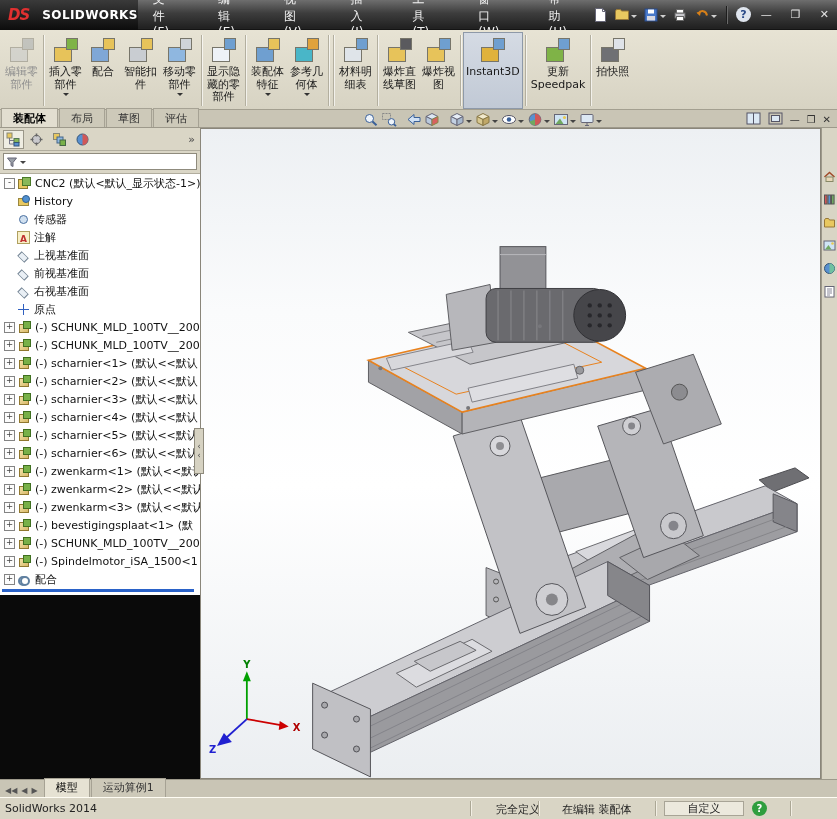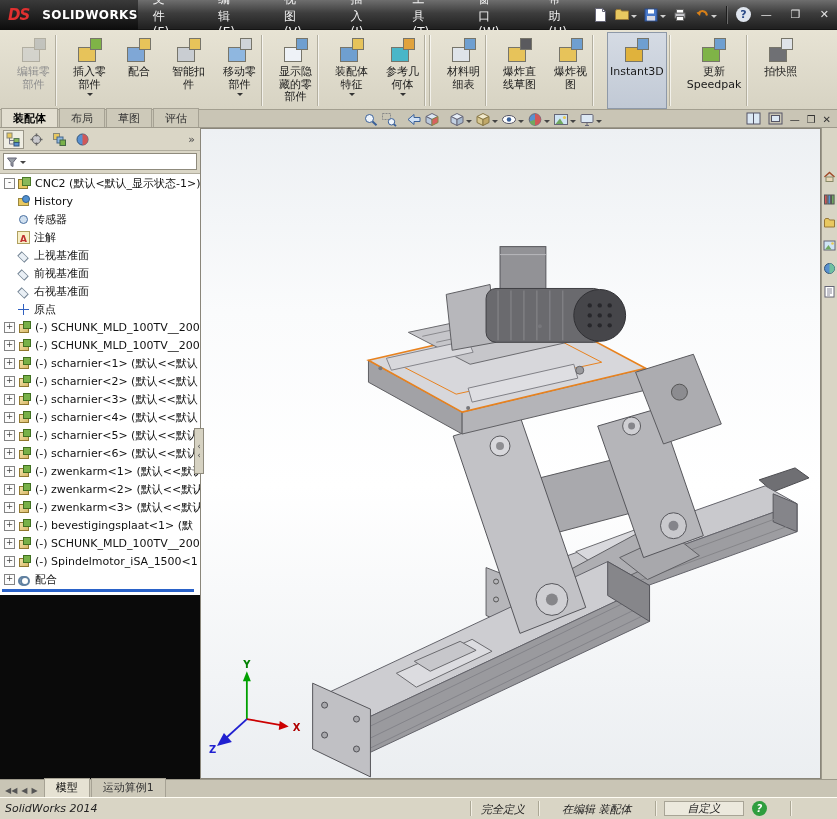--- a/index.html
+++ b/index.html
@@ -22,21 +22,21 @@
   .qsep{width:1px;height:18px;background:#1d1d1d;box-shadow:1px 0 0 #6a6a6a;margin:0 5px;}
   .qhelp{width:15px;height:15px;border-radius:50%;background:#dfe5ee;color:#2a4a88;font-weight:bold;font-size:11px;display:flex;align-items:center;justify-content:center;}
   .winbtns{margin-left:auto;display:flex;gap:2px;margin-right:5px;}
   .wbtn{width:27px;height:19px;display:flex;align-items:center;justify-content:center;color:#e4e4e4;font-size:11px;border-radius:2px;}
 
   
   .ribbon{position:absolute;top:30px;left:0;width:837px;height:80px;
     background:linear-gradient(#e7e3d4,#d7d3c3);border-bottom:1px solid #a39f90;
     display:flex;align-items:stretch;padding:2px 0 0 2px;box-sizing:border-box;}
   .rbtn{display:flex;flex-direction:column;align-items:center;padding:4px 2px 0;
-    font-size:11px;line-height:12.5px;color:#1a1a1a;text-align:center;border:1px solid transparent;box-sizing:border-box;margin-left:12px;}
+    font-size:11px;line-height:12.5px;color:#1a1a1a;text-align:center;border:1px solid transparent;box-sizing:border-box;}
   .ricon{width:30px;height:27px;position:relative;margin-bottom:2px;flex:0 0 auto;}
   .ricon::before{content:"";position:absolute;left:3px;bottom:2px;width:16px;height:13px;border:1px solid #77756a;background:var(--c1,#ddd);}
   .ricon::after{content:"";position:absolute;right:3px;top:1px;width:10px;height:10px;border:1px solid #77756a;background:var(--c2,#bbb);}
   .rlabel{display:flex;flex-direction:column;align-items:center;}
   .rlabel span{display:block;}
   .rbtn.disabled{color:#8f8f8f;}
   .rbtn.disabled .ricon{opacity:.45;}
   .rbtn.pressed{background:linear-gradient(#d5dbe4,#c1c9d5);border:1px solid #8e99a8;}
   .dda{width:0;height:0;border:3.5px solid transparent;border-top-color:#333;margin:2px auto 0;}
   .rsep{width:1px;background:#b3af9f;box-shadow:1px 0 0 rgba(255,255,255,.65);margin:3px 2px;}
@@ -96,21 +96,21 @@
 
   
   .bottomtabs{position:absolute;left:0;top:779px;width:837px;height:18px;background:#c9c5b5;border-top:1px solid #9d998b;
     display:flex;align-items:flex-end;font-size:11px;box-sizing:border-box;}
   .bnav{display:flex;align-items:center;gap:4px;padding:0 6px 2px 5px;color:#555;font-size:8px;}
   .btab{padding:1px 11px 2px;background:#cdc9b9;border:1px solid #a6a294;border-bottom:none;margin-right:1px;color:#333;}
   .btab.active{background:#e6e2d3;color:#000;}
 
   
   .statusbar{position:absolute;left:0;top:797px;width:837px;height:22px;background:#d9d5c5;border-top:1px solid #fffdf4;
-    font-size:11px;color:#222;box-sizing:border-box;font-style:italic;}
+    font-size:11px;color:#222;box-sizing:border-box;}
   .sb-sepline{position:absolute;top:3px;bottom:3px;width:1px;background:#aba795;box-shadow:1px 0 0 #f2efe4;}
   .sb-custom{position:absolute;left:664px;top:3px;width:80px;height:15px;background:#ece9dd;border:1px solid #a8a496;
     display:flex;align-items:center;justify-content:center;box-sizing:border-box;}
   .sb-help{position:absolute;left:752px;top:3px;width:15px;height:15px;border-radius:50%;background:#2f9e3f;color:#fff;
     font-size:10px;font-weight:bold;display:flex;align-items:center;justify-content:center;}
 </style>
 </head>
 <body>
 
 <div class="titlebar">
@@ -695,20 +695,20 @@
     <span>◀</span>
     <span>▶</span>
   </span>
   <span class="btab active">模型</span>
   <span class="btab">运动算例1</span>
 </div>
 
 <div class="statusbar">
   <span class="abs" style="left:5px;top:4px">SolidWorks 2014</span>
   <span class="sb-sepline" style="left:470px"></span>
-  <span class="abs" style="left:481px;top:4px">完全定义</span>
+  <span class="abs" style="left:496px;top:4px">完全定义</span>
   <span class="sb-sepline" style="left:538px"></span>
   <span class="abs" style="left:562px;top:4px">在编辑 装配体</span>
   <span class="sb-sepline" style="left:655px"></span>
   <span class="sb-custom">自定义</span>
   <span class="sb-help">?</span>
   <span class="sb-sepline" style="left:790px"></span>
 </div>
 
 </body></html>

